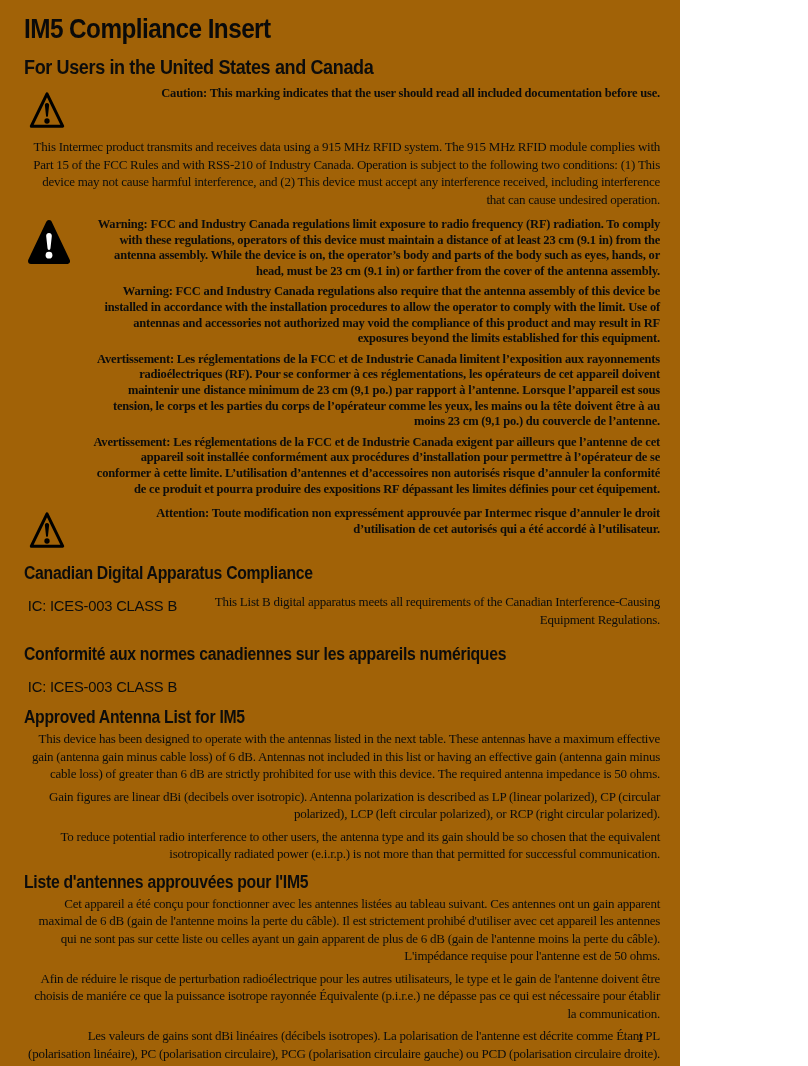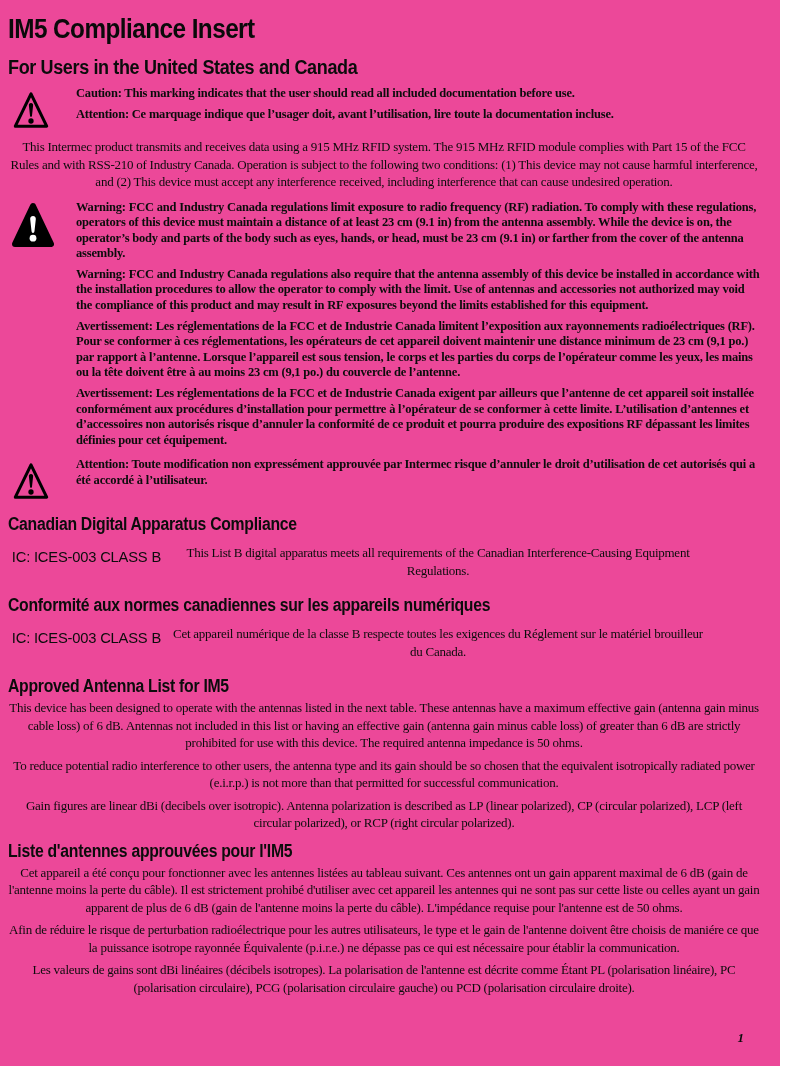--- a/index.html
+++ b/index.html
@@ -1,22 +1,22 @@
 <!DOCTYPE html>
 <html><head>
 <meta charset="utf-8">
 <style>
   * { margin:0; padding:0; box-sizing:border-box; }
   html,body { background:#ffffff; }
   .page {
     position:relative;
-    width:780px; height:1066px;
-    background:#ec4899;
+    width:680px; height:1066px;
+    background:#a16207;
     color:#0c0c0c;
-    padding:14px 20px 0 8px;
+    padding:14px 20px 0 24px;
     overflow:hidden;
     font-family:"Liberation Serif", serif;
   }
   h1.doc-title {
     font-family:"Liberation Sans", sans-serif;
     font-weight:bold;
     font-size:27px; line-height:30px;
     letter-spacing:-0.6px;
     transform:scaleX(0.9); transform-origin:0 50%;
     margin-bottom:12px;
@@ -34,34 +34,35 @@
     font-family:"Liberation Sans", sans-serif;
     font-weight:bold;
     font-size:17.5px; line-height:19px;
     letter-spacing:-0.3px;
     transform:scaleX(0.9); transform-origin:0 50%;
   }
   p.body-text {
     font-size:13px; line-height:17.5px;
     letter-spacing:-0.25px;
     margin-bottom:5px;
-    text-align:center;
+    text-align:right;
   }
   .notice {
     display:grid;
     grid-template-columns:68px 1fr;
     align-items:start;
     margin-bottom:4px;
   }
   .notice .icon-col { padding-left:4px; padding-top:2px; }
   .notice-text p {
     font-size:12.5px; line-height:15.6px;
     font-weight:bold;
     letter-spacing:-0.2px;
     margin-bottom:5px;
+    text-align:right;
   }
   .spacer-sm { height:4px; }
   .ic-row {
     display:grid;
     grid-template-columns:164px 1fr;
     align-items:start;
     margin-bottom:12px;
   }
   .ic-label {
     font-family:"Liberation Sans", sans-serif;
@@ -95,21 +96,20 @@
   <div class="notice">
     <div class="icon-col">
       <svg class="tri" width="38" height="46" viewBox="0 0 40 46">
         <path d="M20 5 L36.5 39 L3.5 39 Z" fill="none" stroke="#000" stroke-width="3.2" stroke-linejoin="round"></path>
         <path d="M20 14.5 C21.6 14.5 22.4 15.6 22.2 17.2 L21.1 27.5 C21 28.6 20.6 29.2 20 29.2 C19.4 29.2 19 28.6 18.9 27.5 L17.8 17.2 C17.6 15.6 18.4 14.5 20 14.5 Z" fill="#000"></path>
         <circle cx="20" cy="33.5" r="2.8" fill="#000"></circle>
       </svg>
     </div>
     <div class="notice-text">
       <p>Caution: This marking indicates that the user should read all included documentation before use.</p>
-      <p>Attention: Ce marquage indique que l’usager doit, avant l’utilisation, lire toute la documentation incluse.</p>
     </div>
   </div>
 
   <p class="body-text">This Intermec product transmits and receives data using a 915 MHz RFID system. The 915 MHz RFID module complies with Part 15 of the FCC Rules and with RSS-210 of Industry Canada. Operation is subject to the following two conditions: (1) This device may not cause harmful interference, and (2) This device must accept any interference received, including interference that can cause undesired operation.</p>
   <div class="spacer-sm"></div>
 
   <div class="notice">
     <div class="icon-col">
       <svg class="tri" width="42" height="50" viewBox="0 0 42 50">
         <path d="M21 4 L39 42 L3 42 Z" fill="#000" stroke="#000" stroke-width="6" stroke-linejoin="round"></path>
@@ -140,27 +140,26 @@
 
   <h3 class="sub-heading h3-gap">Canadian Digital Apparatus Compliance</h3>
   <div class="ic-row">
     <div class="ic-label">IC: ICES-003 CLASS B</div>
     <p class="body-text ic-text">This List B digital apparatus meets all requirements of the Canadian Interference-Causing Equipment Regulations.</p>
   </div>
 
   <h3 class="sub-heading h3-gap">Conformité aux normes canadiennes sur les appareils numériques</h3>
   <div class="ic-row">
     <div class="ic-label">IC: ICES-003 CLASS B</div>
-    <p class="body-text ic-text">Cet appareil numérique de la classe B respecte toutes les exigences du Réglement sur le matériel brouilleur du Canada.</p>
   </div>
 
   <h3 class="sub-heading h3-tight">Approved Antenna List for IM5</h3>
   <p class="body-text">This device has been designed to operate with the antennas listed in the next table. These antennas have a maximum effective gain (antenna gain minus cable loss) of 6 dB. Antennas not included in this list or having an effective gain (antenna gain minus cable loss) of greater than 6 dB are strictly prohibited for use with this device. The required antenna impedance is 50 ohms.</p>
+  <p class="body-text">Gain figures are linear dBi (decibels over isotropic). Antenna polarization is described as LP (linear polarized), CP (circular polarized), LCP (left circular polarized), or RCP (right circular polarized).</p>
   <p class="body-text">To reduce potential radio interference to other users, the antenna type and its gain should be so chosen that the equivalent isotropically radiated power (e.i.r.p.) is not more than that permitted for successful communication.</p>
-  <p class="body-text">Gain figures are linear dBi (decibels over isotropic). Antenna polarization is described as LP (linear polarized), CP (circular polarized), LCP (left circular polarized), or RCP (right circular polarized).</p>
 
   <h3 class="sub-heading h3-tight">Liste d'antennes approuvées pour l'IM5</h3>
   <p class="body-text">Cet appareil a été conçu pour fonctionner avec les antennes listées au tableau suivant. Ces antennes ont un gain apparent maximal de 6 dB (gain de l'antenne moins la perte du câble). Il est strictement prohibé d'utiliser avec cet appareil les antennes qui ne sont pas sur cette liste ou celles ayant un gain apparent de plus de 6 dB (gain de l'antenne moins la perte du câble). L'impédance requise pour l'antenne est de 50 ohms.</p>
   <p class="body-text">Afin de réduire le risque de perturbation radioélectrique pour les autres utilisateurs, le type et le gain de l'antenne doivent être choisis de maniére ce que la puissance isotrope rayonnée Équivalente (p.i.r.e.) ne dépasse pas ce qui est nécessaire pour établir la communication.</p>
   <p class="body-text">Les valeurs de gains sont dBi linéaires (décibels isotropes). La polarisation de l'antenne est décrite comme Étant PL (polarisation linéaire), PC (polarisation circulaire), PCG (polarisation circulaire gauche) ou PCD (polarisation circulaire droite).</p>
 
   <div class="page-number">1</div>
 </div>
 
 </body></html>

